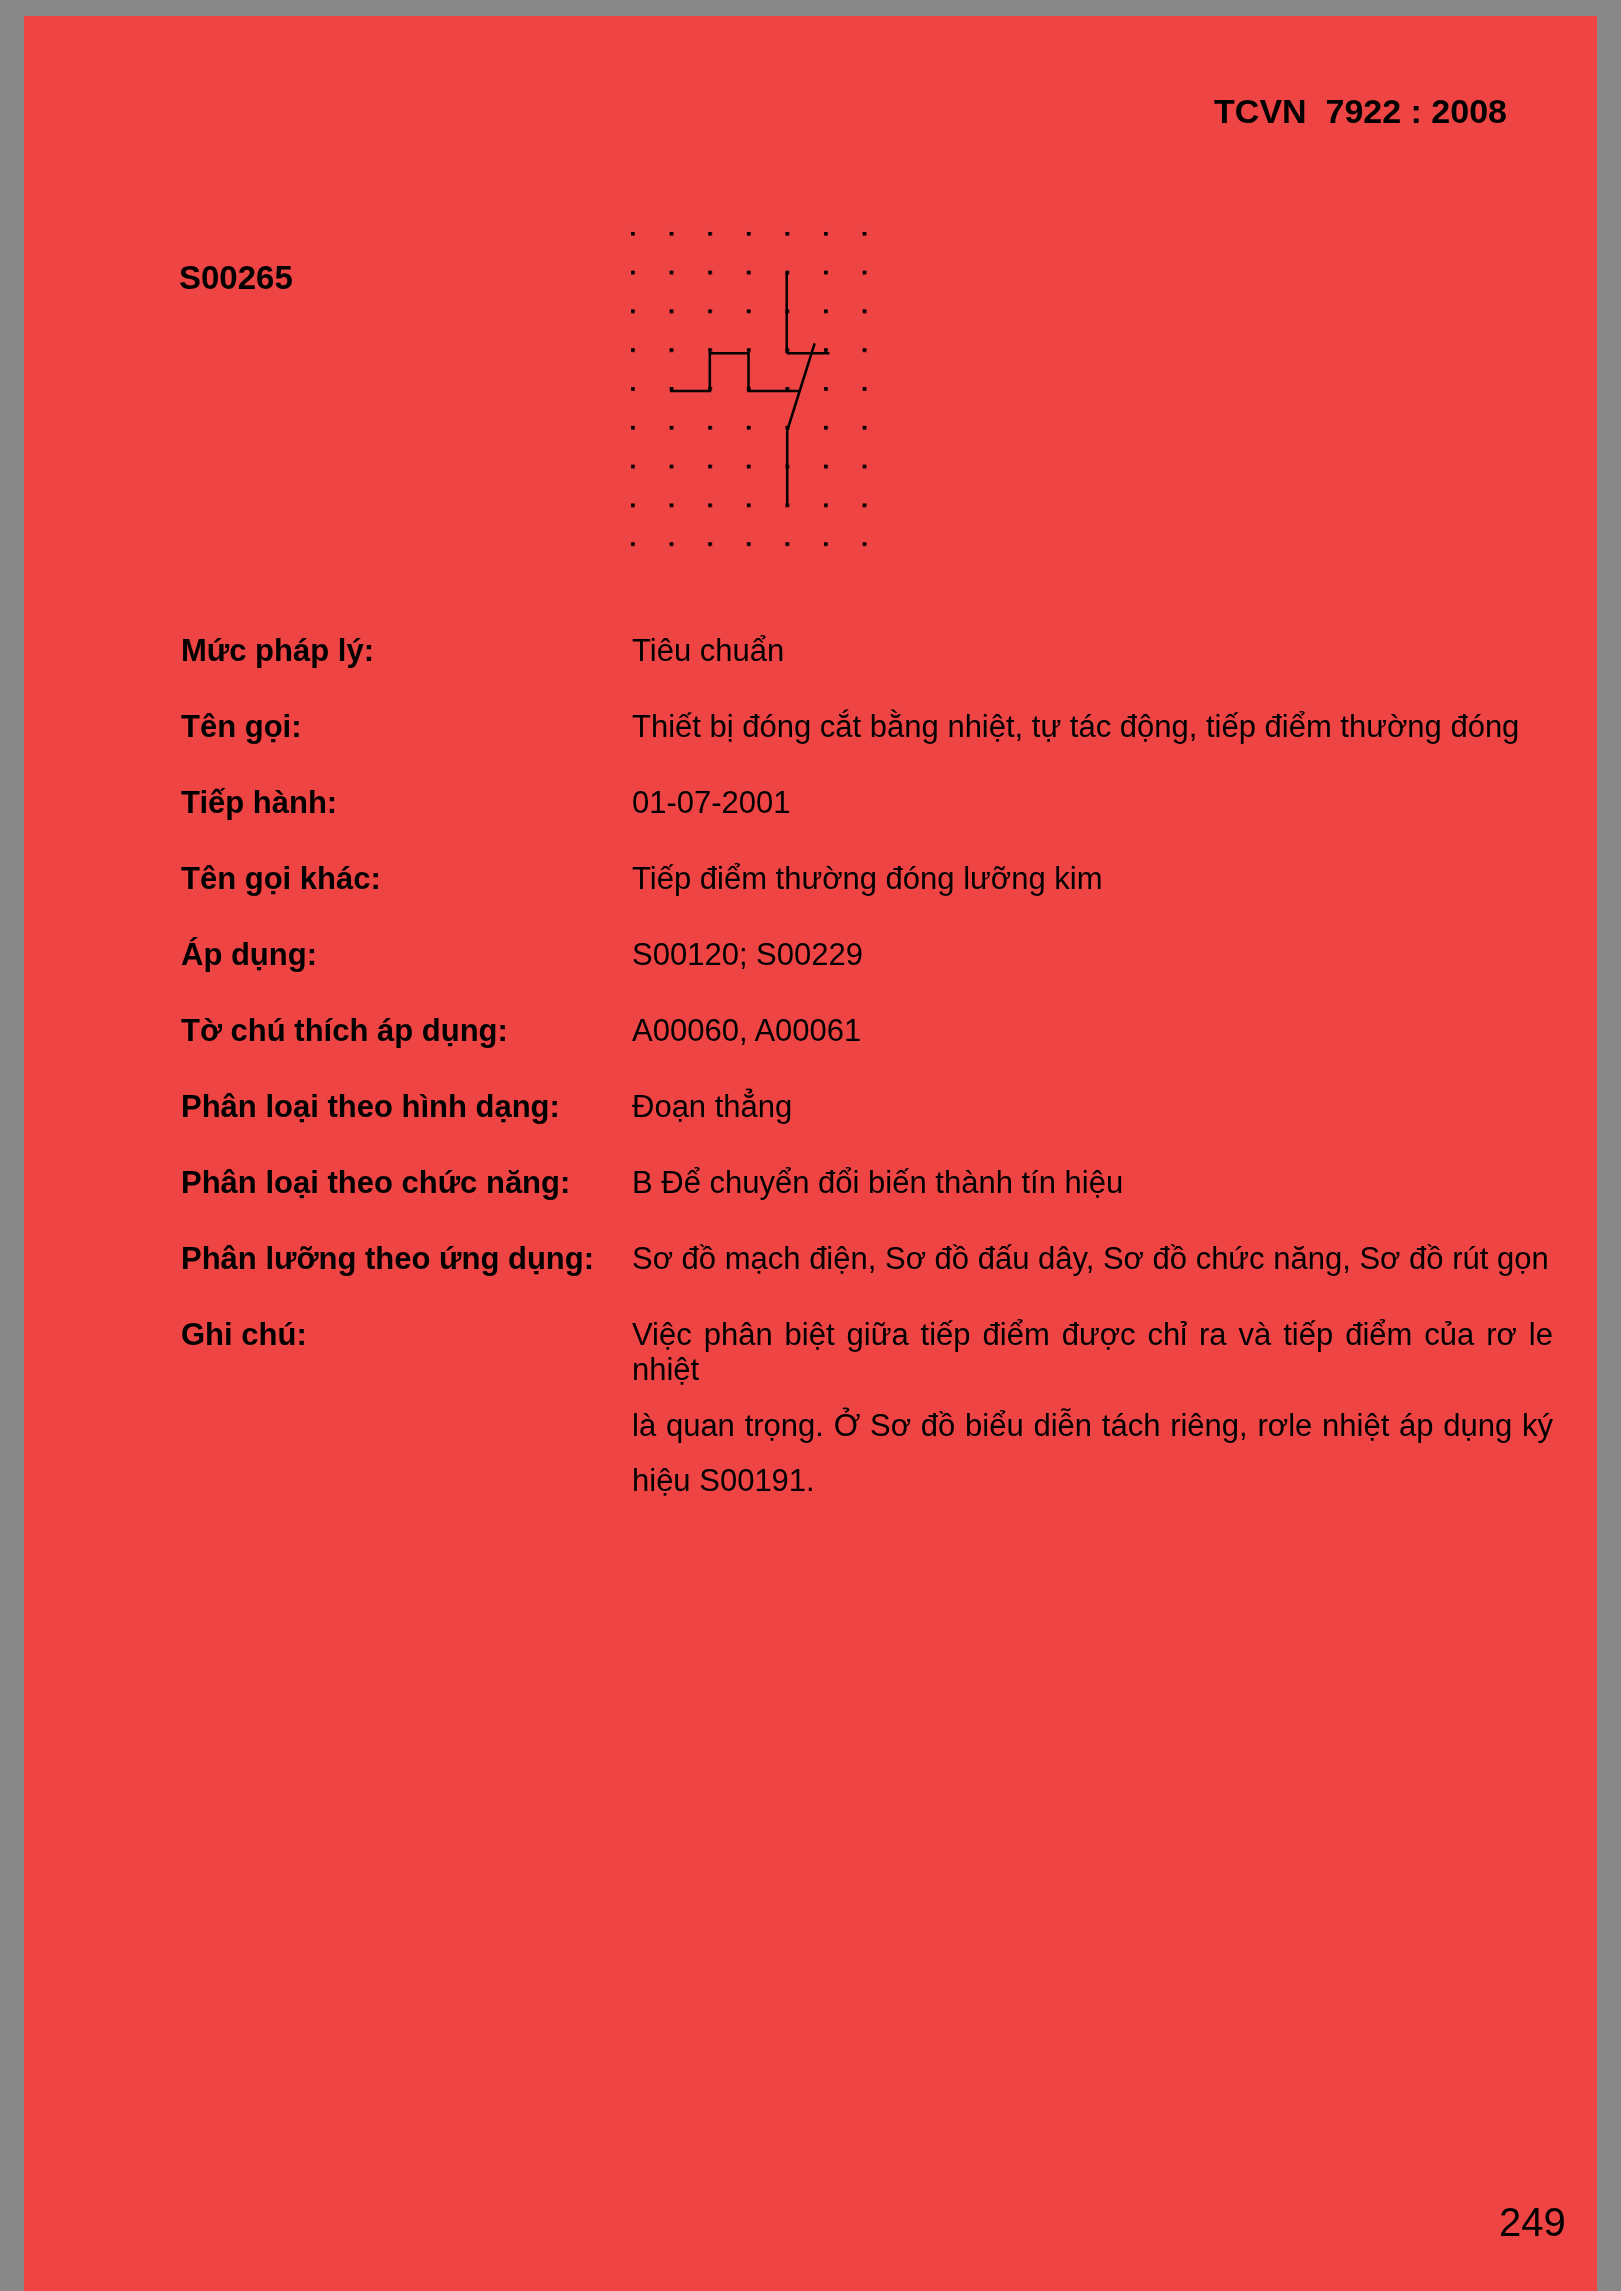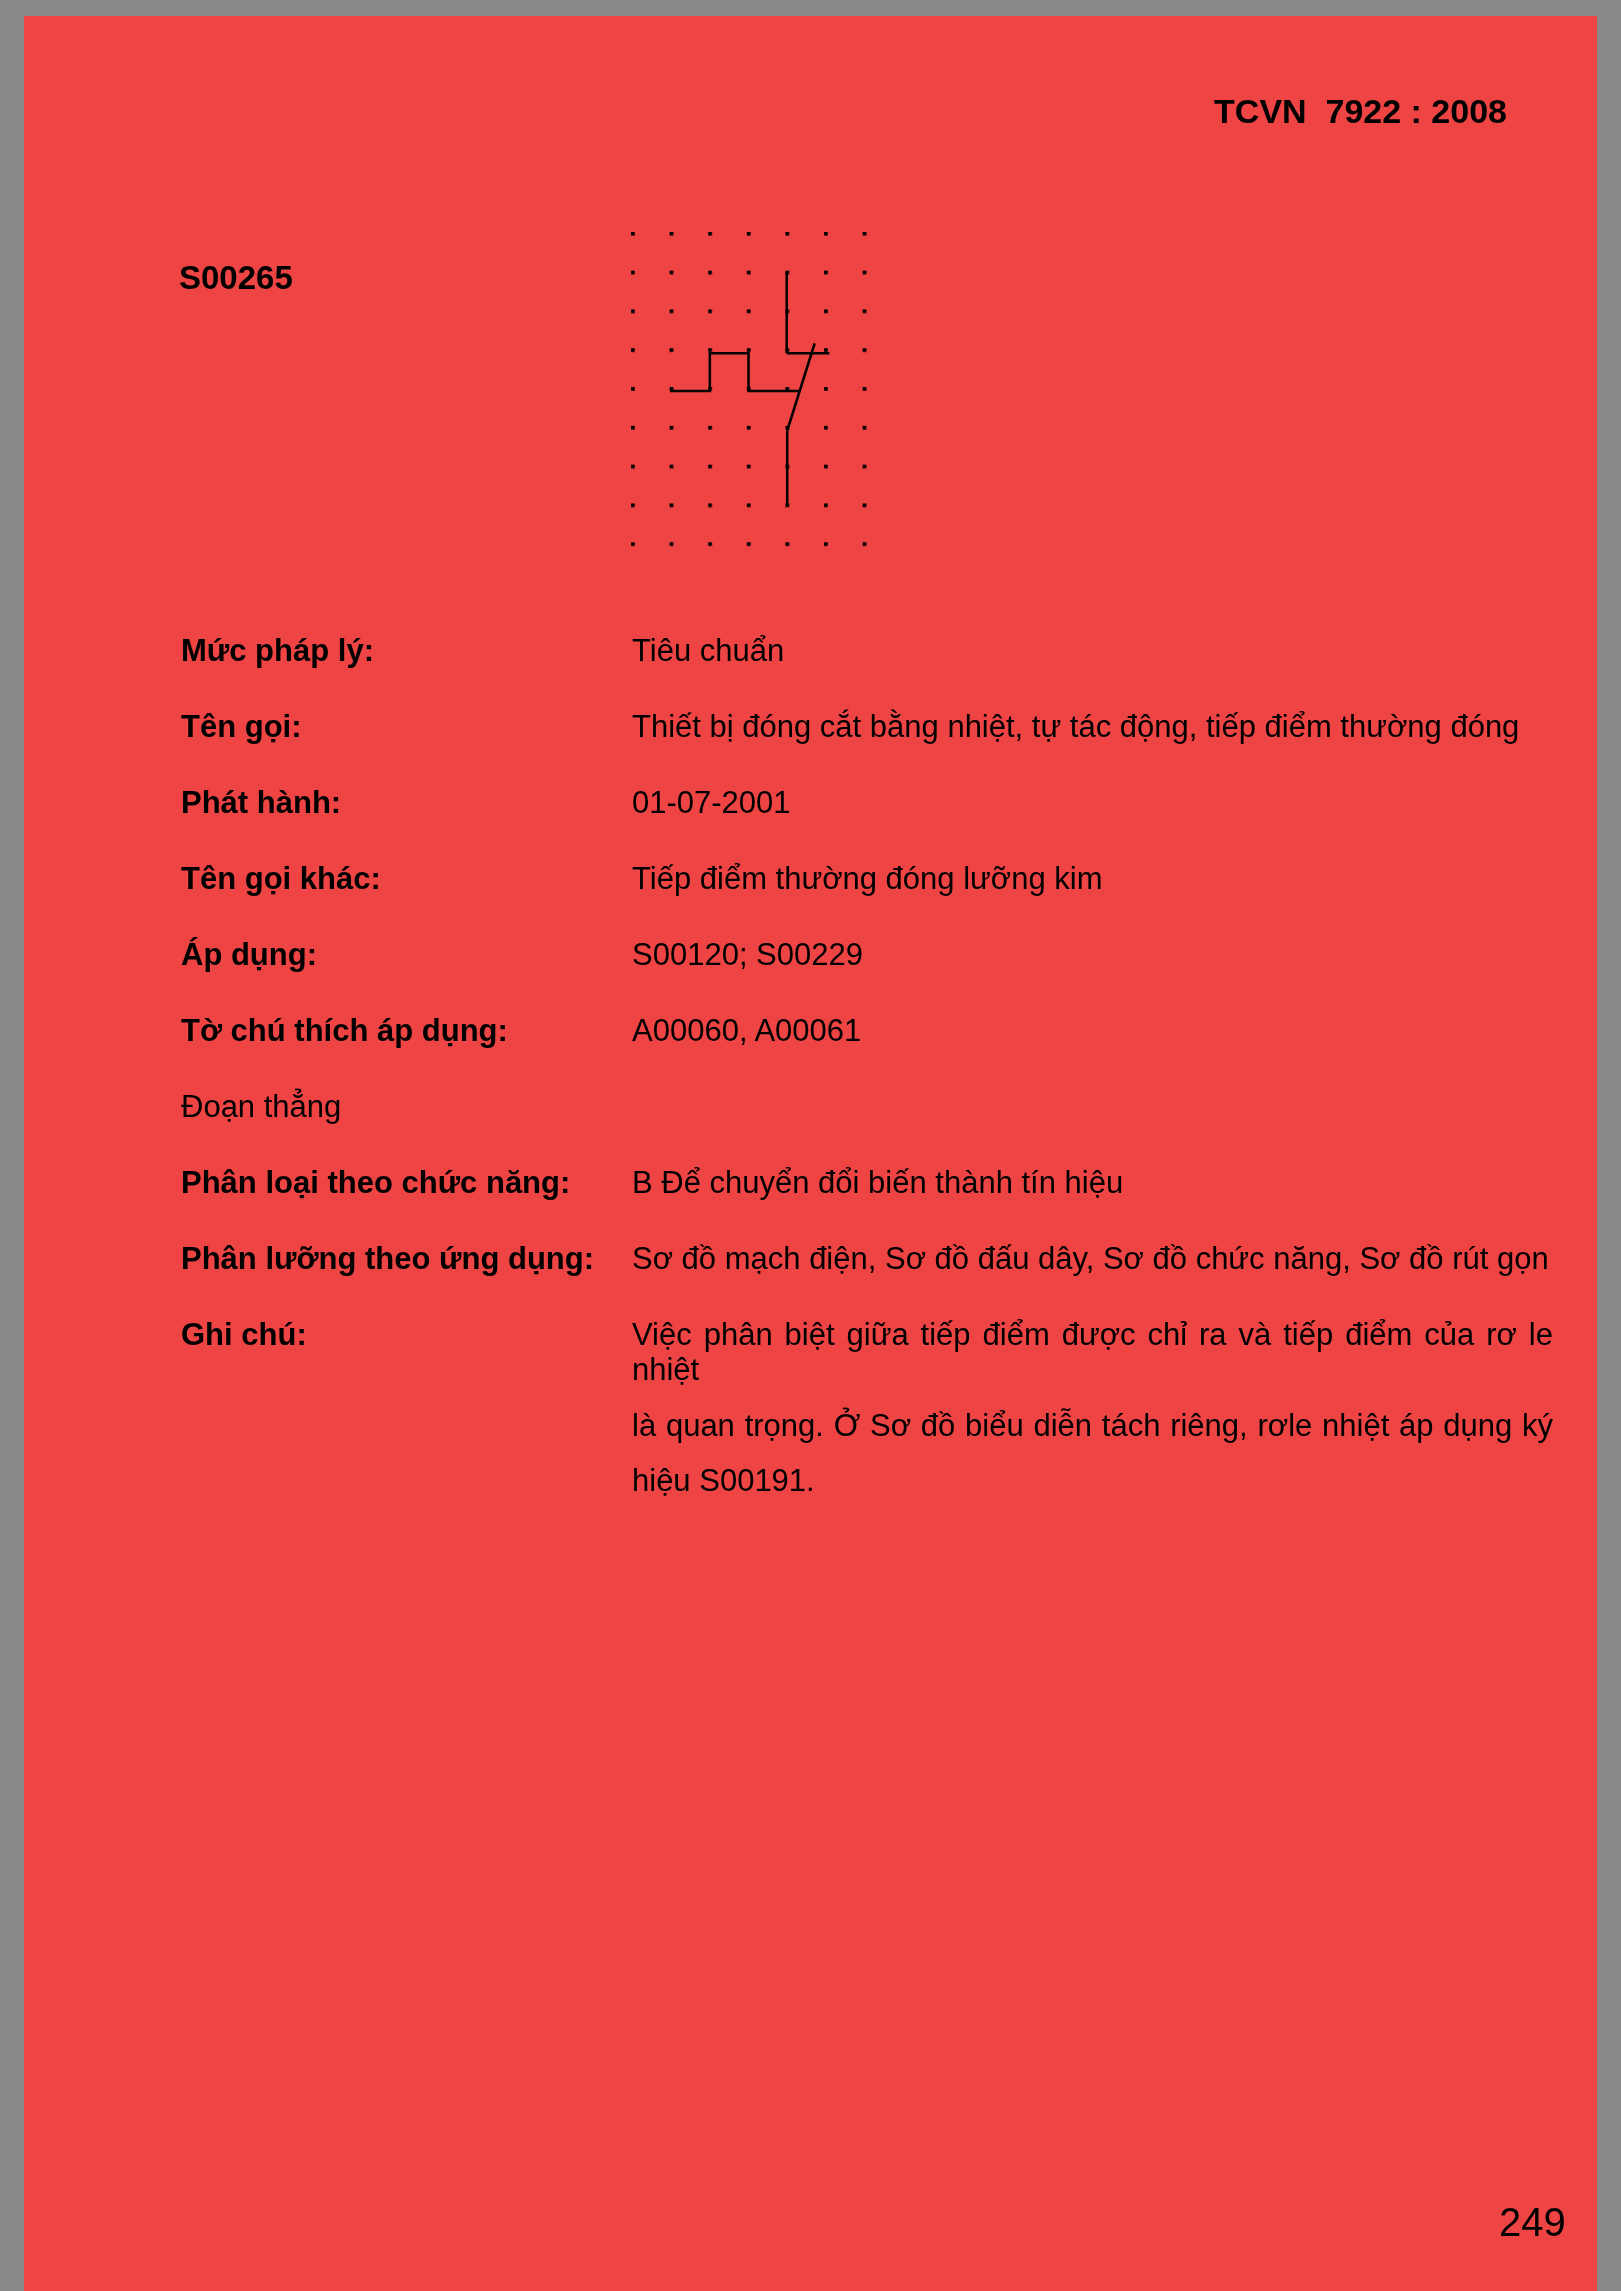--- a/index.html
+++ b/index.html
@@ -114,40 +114,41 @@
       <div class="def-label">Mức pháp lý:</div>
       <div class="def-value">Tiêu chuẩn</div>
     </div>
 
     <div class="def-row">
       <div class="def-label">Tên gọi:</div>
       <div class="def-value">Thiết bị đóng cắt bằng nhiệt, tự tác động, tiếp điểm thường đóng</div>
     </div>
 
     <div class="def-row">
-      <div class="def-label">Phát hành:</div>
+      <div class="def-label">Tiếp hành:</div>
       <div class="def-value">01-07-2001</div>
     </div>
 
     <div class="def-row">
       <div class="def-label">Tên gọi khác:</div>
       <div class="def-value">Tiếp điểm thường đóng lưỡng kim</div>
     </div>
 
     <div class="def-row">
       <div class="def-label">Áp dụng:</div>
       <div class="def-value">S00120; S00229</div>
     </div>
 
     <div class="def-row">
       <div class="def-label">Tờ chú thích áp dụng:</div>
       <div class="def-value">A00060, A00061</div>
     </div>
 
     <div class="def-row">
+      <div class="def-label">Phân loại theo hình dạng:</div>
       <div class="def-value">Đoạn thẳng</div>
     </div>
 
     <div class="def-row">
       <div class="def-label">Phân loại theo chức năng:</div>
       <div class="def-value">B Để chuyển đổi biến thành tín hiệu</div>
     </div>
 
     <div class="def-row">
       <div class="def-label">Phân lưỡng theo ứng dụng:</div>

